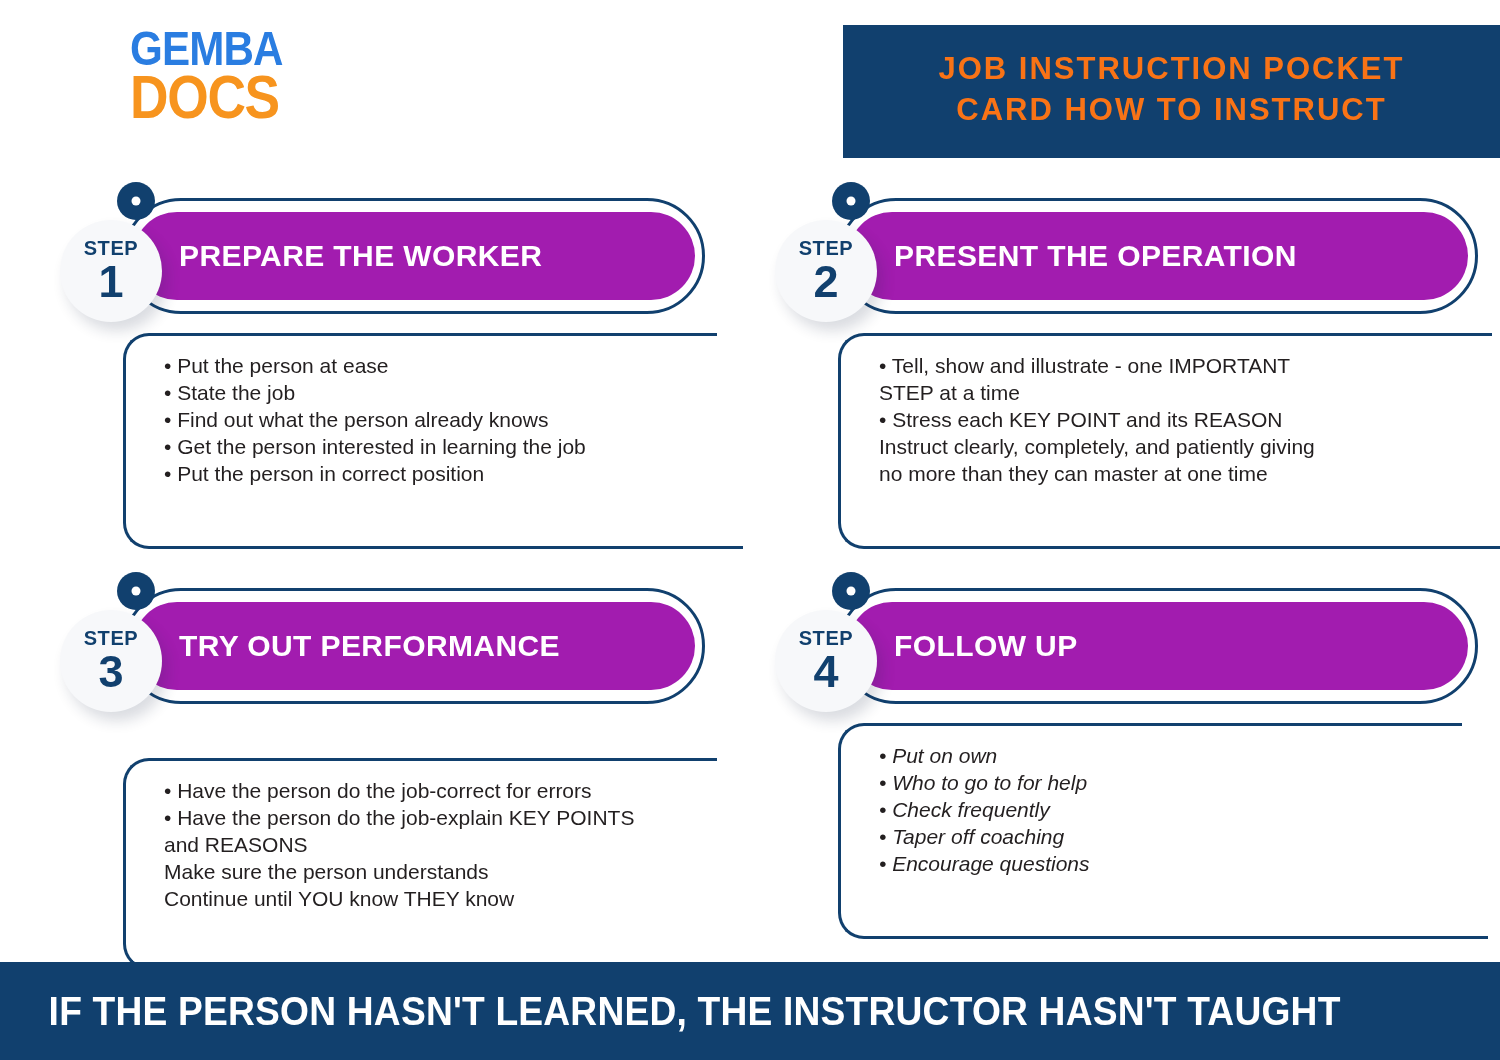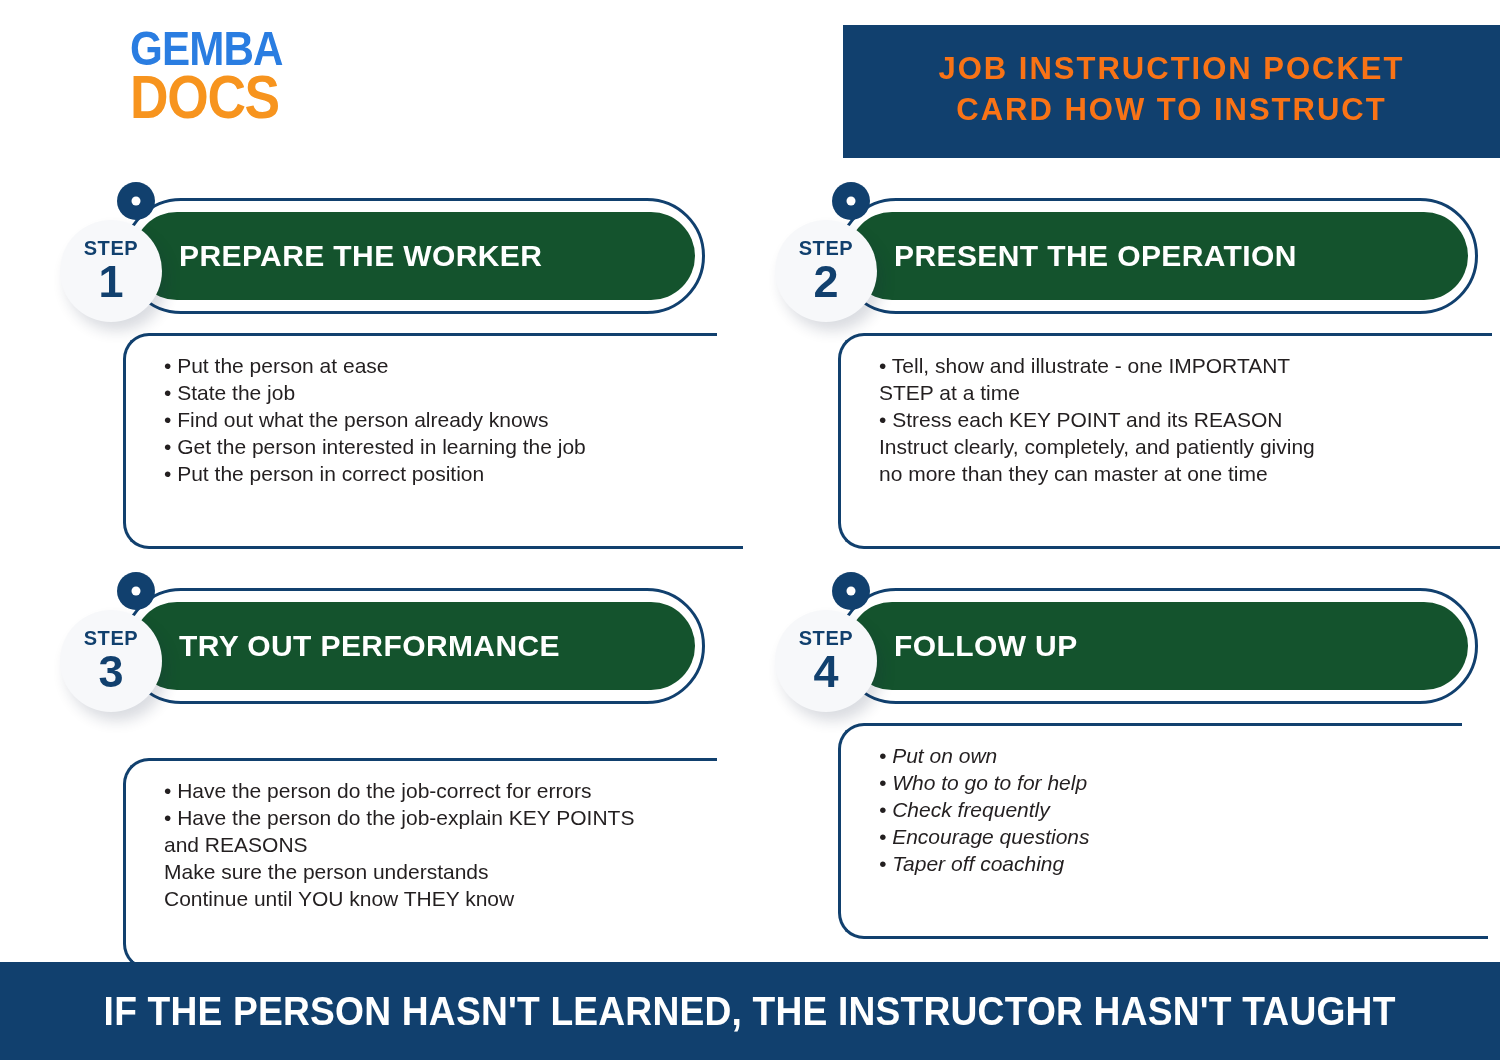--- a/index.html
+++ b/index.html
@@ -94,21 +94,21 @@
   .card.c2 .pill-ring,
   .card.c4 .pill-ring { width: 640px; }
 
   
   .pill {
     position: absolute;
     left: 88px;
     top: 22px;
     width: 562px;
     height: 88px;
-    background: #14532d;
+    background: #a21caf;
     border-radius: 44px;
     display: flex;
     align-items: center;
   }
   .card.c2 .pill,
   .card.c4 .pill { width: 620px; }
 
   .pill-title {
     color: #ffffff;
     font-size: 30px;
@@ -209,21 +209,20 @@
   
   .footer-banner {
     position: absolute;
     left: 0;
     top: 962px;
     width: 1500px;
     height: 98px;
     background: #11406E;
     display: flex;
     align-items: center;
-    justify-content: center;
   }
   .footer-text {
     color: #ffffff;
     font-size: 40px;
     font-weight: bold;
     letter-spacing: 0.2px;
     transform: scaleX(0.93);
     white-space: nowrap;
   }
 </style>
@@ -310,22 +309,22 @@
     <div class="keyring"></div>
     <div class="badge">
       <span class="badge-label">STEP</span>
       <span class="badge-num">4</span>
     </div>
     <div class="body-box">
       <div class="mask-top"></div>
       <div class="body-line">• Put on own</div>
       <div class="body-line">• Who to go to for help</div>
       <div class="body-line">• Check frequently</div>
+      <div class="body-line">• Taper off coaching</div>
       <div class="body-line">• Encourage questions</div>
-      <div class="body-line">• Taper off coaching</div>
     </div>
   </div>
 
   <div class="footer-banner">
     <span class="footer-text">IF THE PERSON HASN'T LEARNED, THE INSTRUCTOR HASN'T TAUGHT</span>
   </div>
 
 </div>
 
 </body></html>

